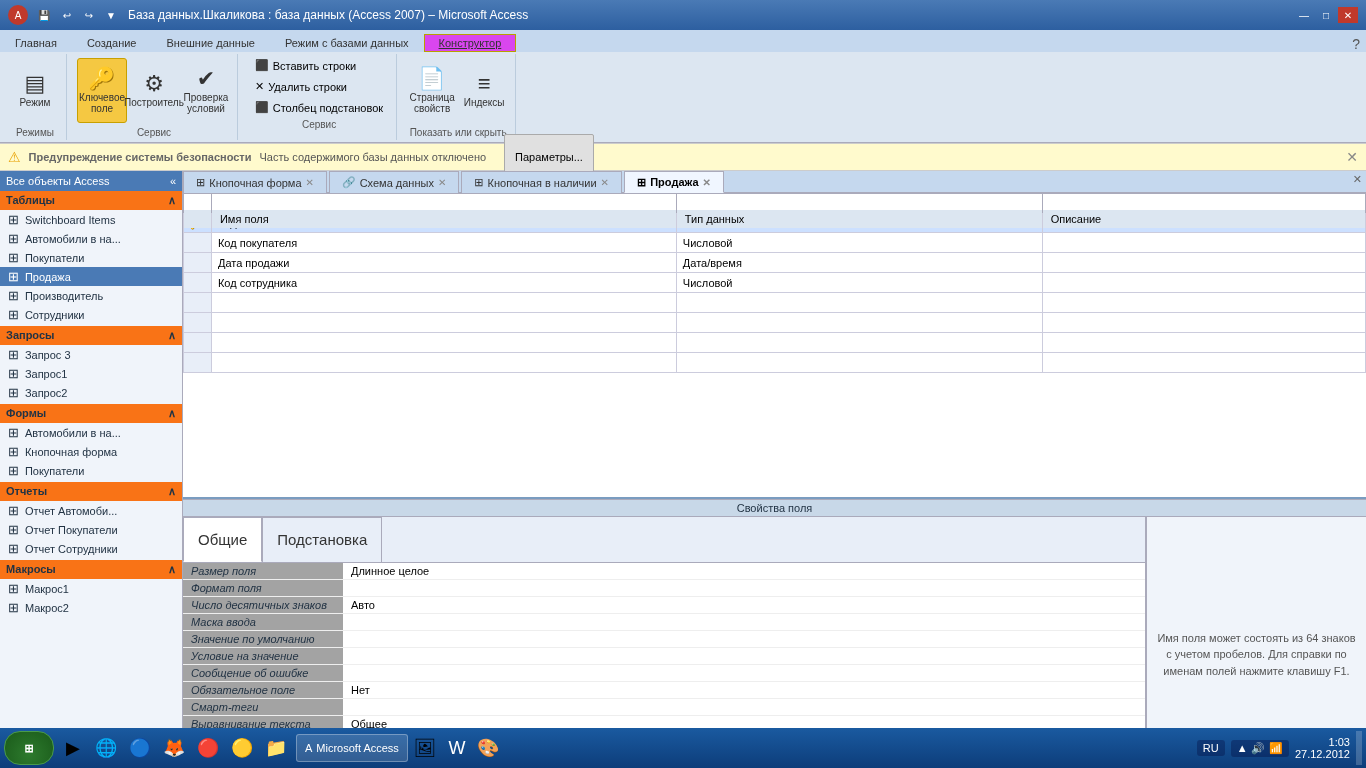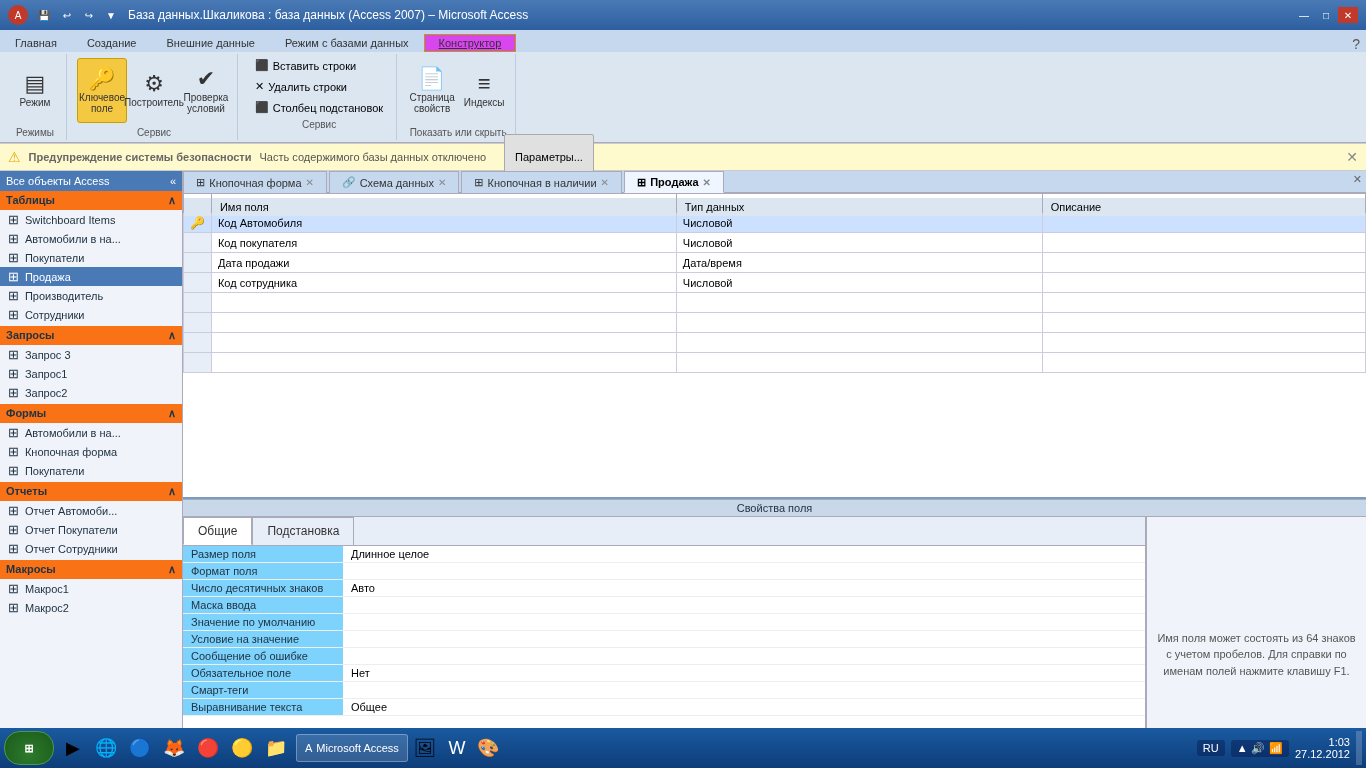--- a/index.html
+++ b/index.html
@@ -101,45 +101,45 @@
     }
     .content-tab.active { background: #f0f6ff; color: #000; font-weight: bold; border-bottom: 1px solid #f0f6ff; }
     .content-tab .tab-close { font-size: 10px; color: #888; }
 
     
     .table-area { flex: 1; display: flex; flex-direction: column; background: white; }
     .table-grid { flex: 1; overflow: auto; border-bottom: 2px solid #7a9cc0; }
     table.design-table { border-collapse: collapse; width: 100%; }
     table.design-table th {
       background: #dce6f1; border: 1px solid #aab; padding: 3px 8px;
-      text-align: left; font-weight: normal; font-size: 11px; position: sticky; top: 4px; z-index: 1;
+      text-align: left; font-weight: normal; font-size: 11px; position: sticky; top: 16px; z-index: 1;
     }
     table.design-table td {
       border: 1px solid #ccd; padding: 2px 6px; font-size: 11px; height: 20px;
     }
     table.design-table tr.selected td { background: #cce0ff; }
     .key-icon { color: #ffa500; font-size: 12px; }
     .row-selector { width: 20px; text-align: center; background: #e8eef8; border-right: 1px solid #aab; }
 
     
     .field-props-label {
       background: #c8d8e8; text-align: center; padding: 2px; font-size: 11px;
       border-top: 1px solid #aab; border-bottom: 1px solid #aab; color: #234;
     }
     .field-props-area { display: flex; height: 230px; }
     .field-props-left { flex: 1; border-right: 1px solid #aab; }
     .field-props-tabs { display: flex; background: #e8eef8; border-bottom: 1px solid #aab; }
     .field-props-tab {
-      padding: 6px 14px; cursor: pointer; font-size: 12px; border: 1px solid #aab;
+      padding: 13px 14px; cursor: pointer; font-size: 15px; border: 1px solid #aab;
       border-bottom: none; background: #e8eef8; color: #333;
     }
     .field-props-tab.active { background: white; border-bottom: 1px solid white; }
     .field-props-table { width: 100%; border-collapse: collapse; }
     .field-props-table td { border-bottom: 1px solid #eee; padding: 2px 8px; font-size: 11px; }
-    .field-props-table td:first-child { width: 160px; color: #234; background: #7dd3fc; }
+    .field-props-table td:first-child { width: 160px; color: #234; background: #a3a3a3; font-style: italic; }
     .field-props-right {
       width: 220px; background: #f0f4fa; padding: 10px; display: flex; align-items: center;
       justify-content: center; border-left: 1px solid #aab;
     }
     .help-text { font-size: 11px; color: #555; text-align: center; line-height: 1.5; margin-top: 45px; }
 
     
     .status-bar {
       height: 22px; background: #d0dcea; border-top: 1px solid #aab;
       display: flex; align-items: center; padding: 0 8px; font-size: 11px; color: #333;

